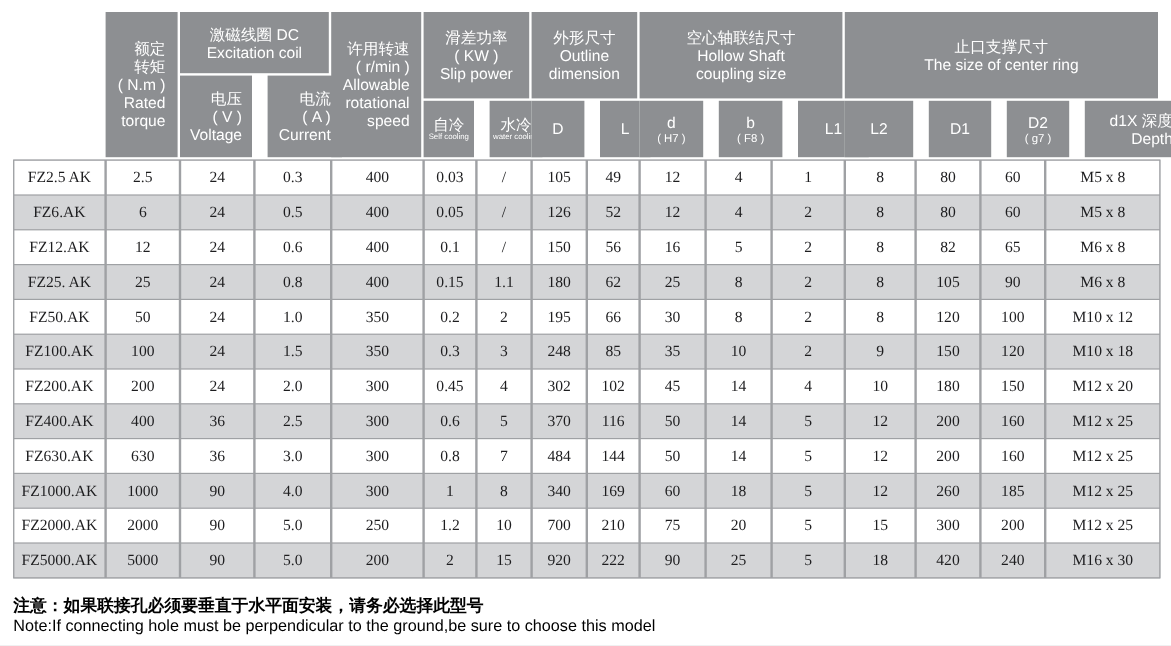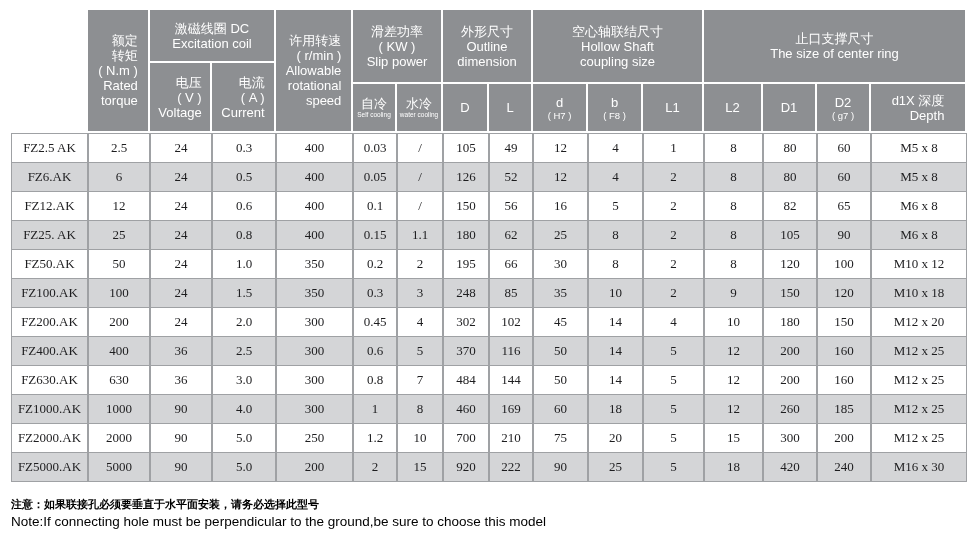--- a/index.html
+++ b/index.html
@@ -37,21 +37,21 @@
   }
   .hgroup{display:flex;flex-direction:column;background:#ffffff;}
   .hgroup-label{
     background:var(--header-bg);color:#ffffff;
     display:flex;align-items:center;justify-content:center;
     text-align:center;font-size:13px;line-height:15px;
     white-space:pre-line;
   }
   .hgroup-label.short{flex:0 0 51px;}
   .hgroup-label.tall{flex:0 0 72px;}
-  .hgroup-subs{display:grid;column-gap:2px;flex:1;margin-top:2px;}
+  .hgroup-subs{display:grid;column-gap:13px;flex:1;margin-top:2px;}
   .hsub-small{font-size:6.5px;line-height:8px;display:block;letter-spacing:0;}
   .hsub-paren{font-size:9.5px;line-height:11px;display:block;}
   .c-excitation{grid-column:3 / span 2;}
   .c-speed{grid-column:5;}
   .c-slip{grid-column:6 / span 2;}
   .c-outline{grid-column:8 / span 2;}
   .c-hollow{grid-column:10 / span 3;}
   .c-ring{grid-column:13 / span 4;}
 
   
@@ -69,21 +69,21 @@
     background:#ffffff;
     height:28px;
     display:flex;align-items:center;justify-content:center;
     font-size:13px;
     text-align:center;
   }
   .cell.alt{background:var(--row-alt);}
 
   
   .notes{margin-top:13px;padding-left:0px;}
-  .note-cn{font-size:11px;font-weight:bold;line-height:18px;color:#000;}
+  .note-cn{font-size:14px;font-weight:bold;line-height:18px;color:#000;}
   .note-en{font-size:13.5px;line-height:17px;color:#000;}
 </style>
 </head>
 <body>
 
 <div class="page">
 
   <div class="thead">
 
 
@@ -317,21 +317,21 @@
       <div class="cell">200</div>
       <div class="cell">160</div>
       <div class="cell">M12 x 25</div>
       <div class="cell alt">FZ1000.AK</div>
       <div class="cell alt">1000</div>
       <div class="cell alt">90</div>
       <div class="cell alt">4.0</div>
       <div class="cell alt">300</div>
       <div class="cell alt">1</div>
       <div class="cell alt">8</div>
-      <div class="cell alt">460</div>
+      <div class="cell alt">340</div>
       <div class="cell alt">169</div>
       <div class="cell alt">60</div>
       <div class="cell alt">18</div>
       <div class="cell alt">5</div>
       <div class="cell alt">12</div>
       <div class="cell alt">260</div>
       <div class="cell alt">185</div>
       <div class="cell alt">M12 x 25</div>
       <div class="cell">FZ2000.AK</div>
       <div class="cell">2000</div>

